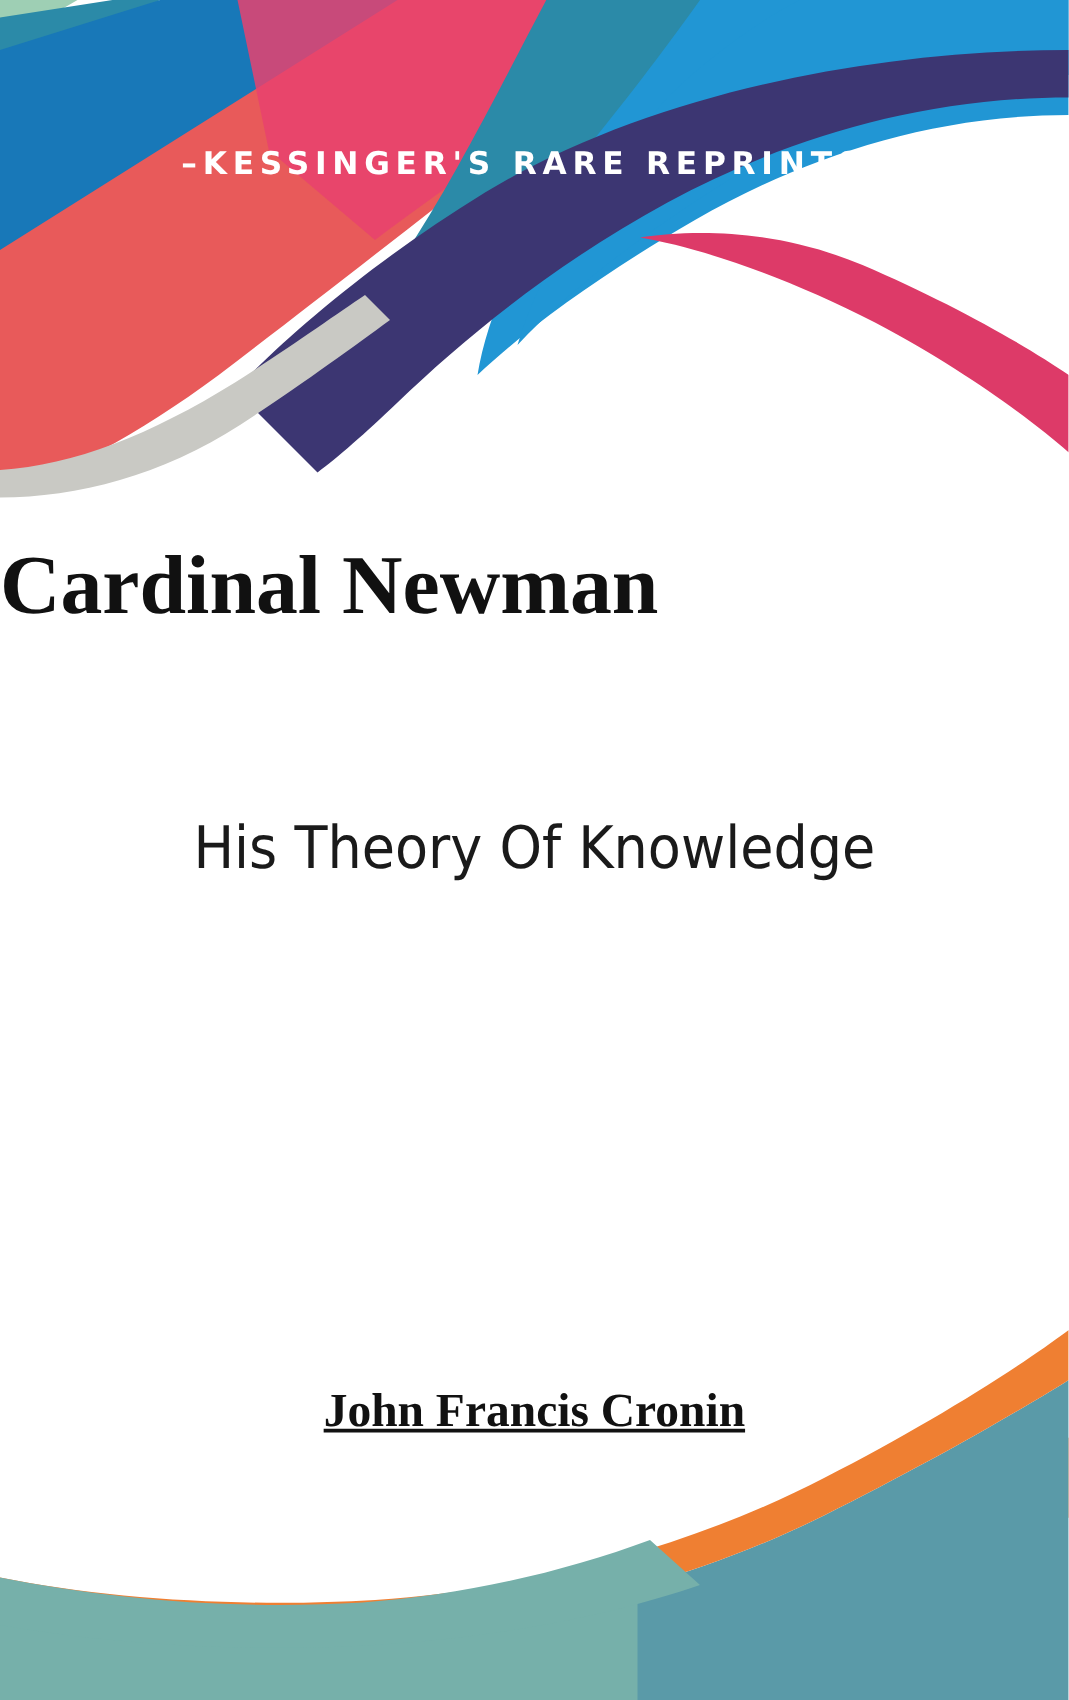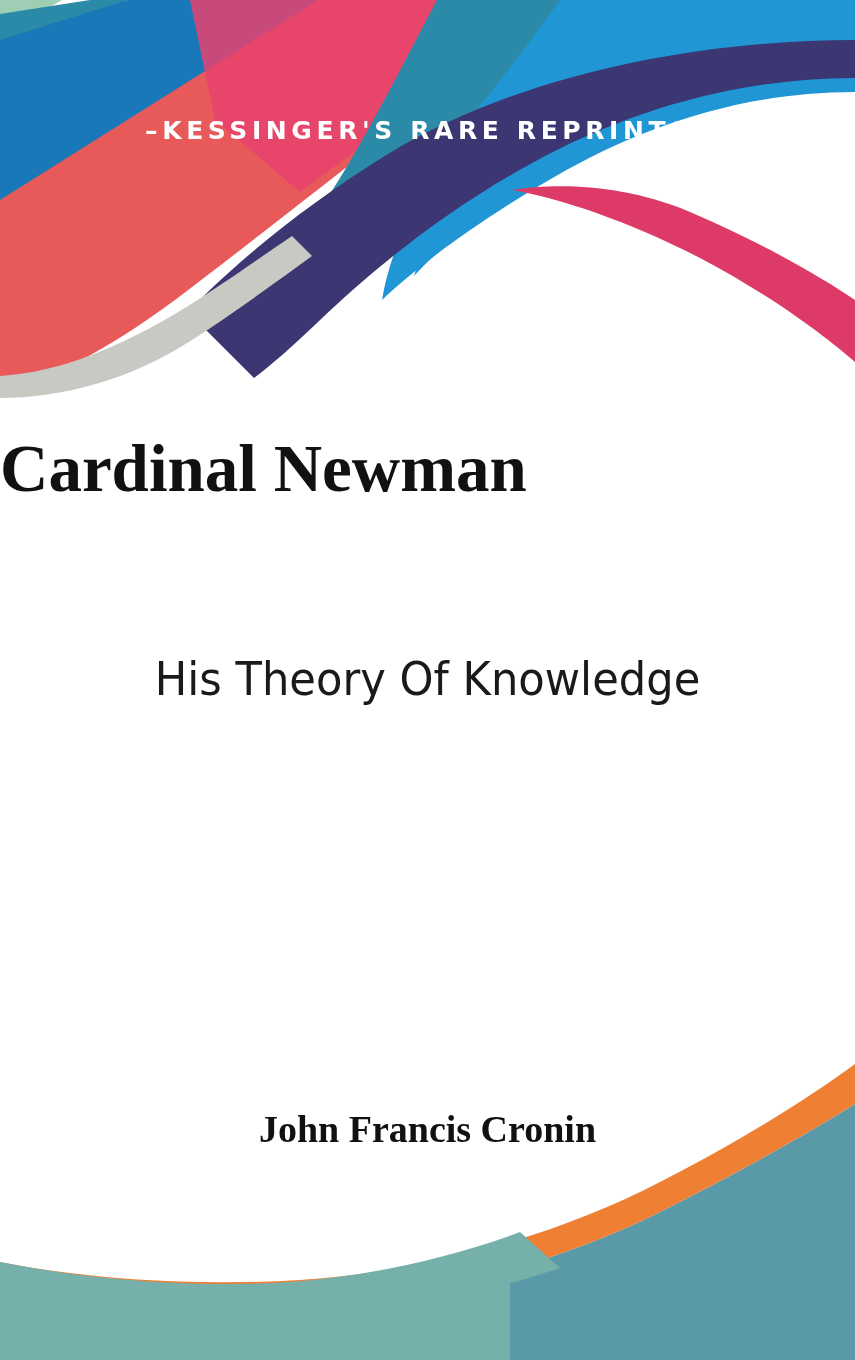--- a/index.html
+++ b/index.html
@@ -80,20 +80,21 @@
     position: absolute;
     left: 0;
     top: 1108px;
     width: 855px;
     text-align: center;
     font-family: "Liberation Serif", serif;
     font-weight: bold;
     font-size: 38px;
     color: #111111;
     line-height: 1.15;
+    text-decoration: underline;
   }
 </style>
 </head>
 <body>
 
 <div class="cover">
 
   <svg class="art-layer" viewBox="0 0 855 1360" preserveAspectRatio="none" xmlns="http://www.w3.org/2000/svg">
 
     <rect x="0" y="0" width="855" height="1360" fill="#ffffff"></rect>

